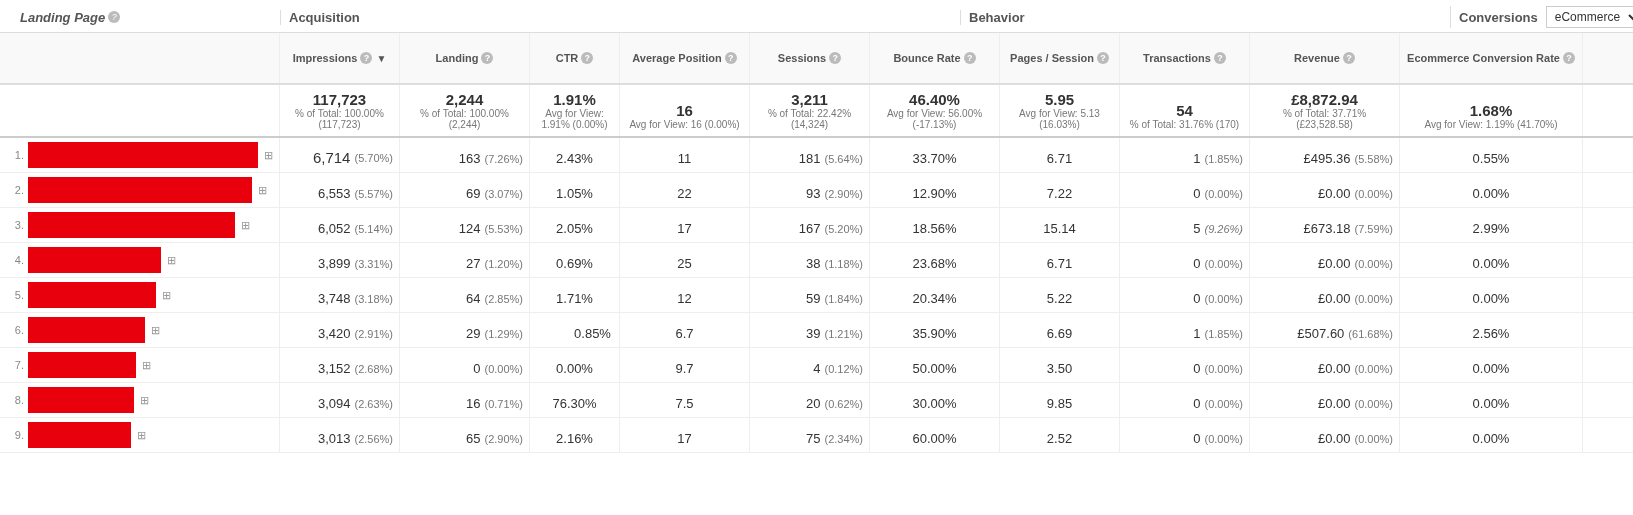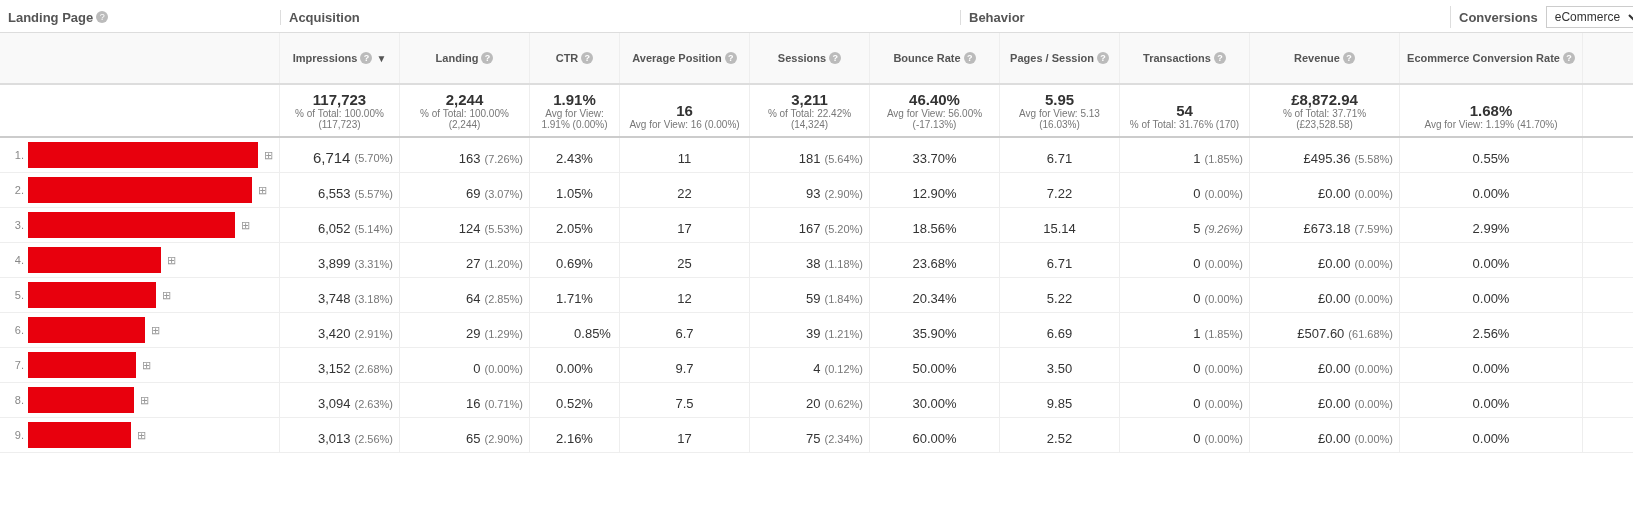--- a/index.html
+++ b/index.html
@@ -28,21 +28,21 @@
     .sort-icon { margin-left: 4px; color: #555; font-size: 10px; }
     
     .ecom-select { font-size: 12px; border: 1px solid #ccc; padding: 2px 4px; color: #333; background: #fff; }
   </style>
 </head>
 <body>
 
 <div class="table-container">
 
   <div class="header-row-1" style="display:flex; border-bottom:1px solid #ddd; padding:6px 0 4px 0; align-items:center;">
-    <div style="width:280px; min-width:280px; padding:0 8px; display:flex; align-items:center;">
+    <div style="width:280px; min-width:280px; padding:0 20px; display:flex; align-items:center;font-style:italic;">
       <span style="font-size:13px; color:#555; font-weight:bold;">Landing Page</span>
       <span class="help-icon">?</span>
     </div>
     <div style="flex:0 0 680px; border-left:1px solid #ddd; padding:0 8px; display:flex; align-items:center;">
       <span style="font-size:13px; color:#555; font-weight:bold;">Acquisition</span>
     </div>
     <div style="flex:0 0 490px; border-left:1px solid #ddd; padding:0 8px; display:flex; align-items:center;">
       <span style="font-size:13px; color:#555; font-weight:bold;">Behavior</span>
     </div>
     <div style="flex:1; border-left:1px solid #ddd; padding:0 8px; display:flex; align-items:center; gap:8px;">
@@ -544,21 +544,21 @@
         <span style="font-size:11px; color:#777;">(2.63%)</span>
       </div>
     </div>
     <div class="cell clicks-cell">
       <div style="display:flex; align-items:center; gap:4px; width:100%; justify-content:flex-end;">
         <span style="font-size:13px;">16</span>
         <span style="font-size:11px; color:#777;">(0.71%)</span>
       </div>
     </div>
     <div class="cell ctr-cell">
-      <span style="font-size:13px;">0.52%</span>
+      <span style="font-size:13px;">76.30%</span>
     </div>
     <div class="cell avgpos-cell">
       <span style="font-size:13px;">7.5</span>
     </div>
     <div class="cell sessions-cell">
       <div style="display:flex; align-items:center; gap:4px; width:100%; justify-content:flex-end;">
         <span style="font-size:13px;">20</span>
         <span style="font-size:11px; color:#777;">(0.62%)</span>
       </div>
     </div>

